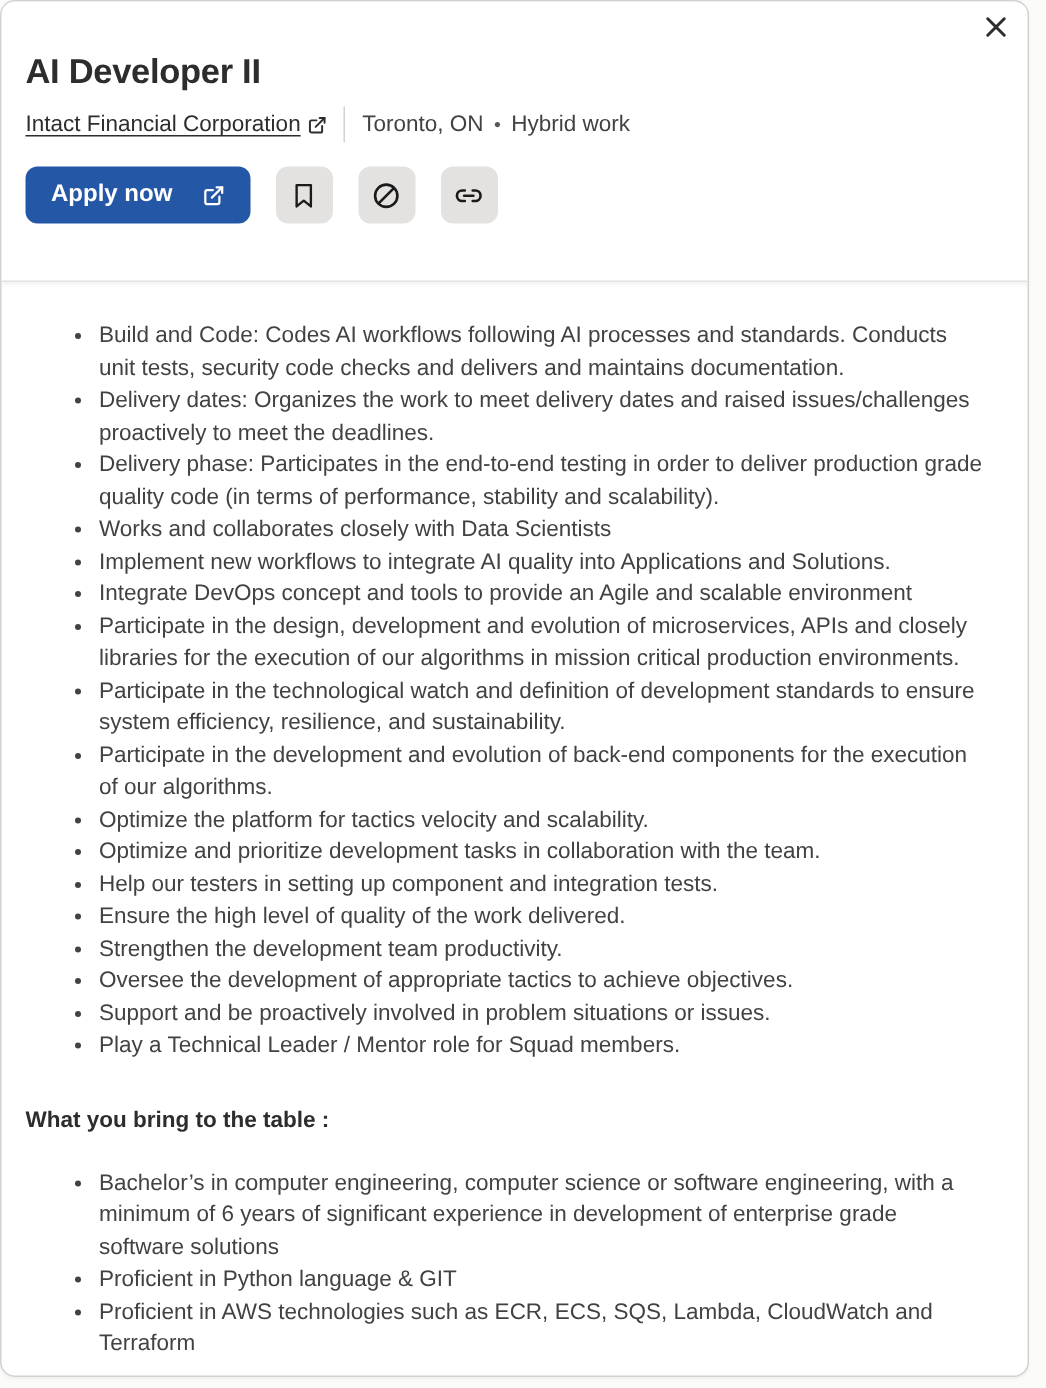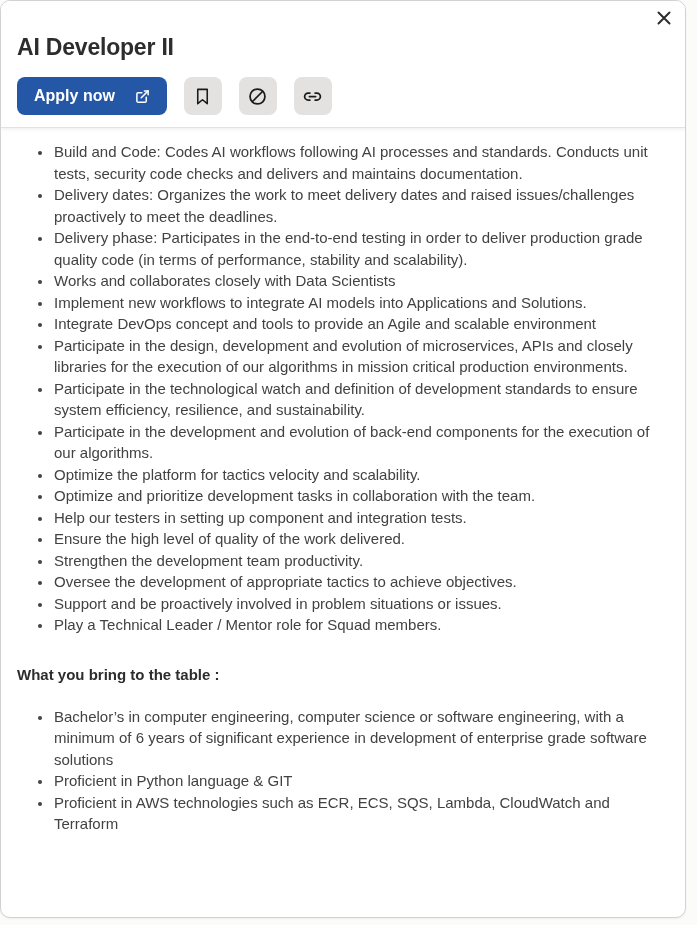--- a/index.html
+++ b/index.html
@@ -17,21 +17,21 @@
     width: 686px; height: 918px;
     background: #ffffff;
     border: 1px solid #d4d2d0;
     border-radius: 10px;
     overflow: hidden;
     box-shadow: 0 1px 2px rgba(0,0,0,0.05);
   }
   
   .job-header {
     position: relative;
-    padding: 32px 16px 12px 16px;
+    padding: 32px 16px 38px 16px;
     background: #fff;
     border-bottom: 1px solid #e4e2e0;
     box-shadow: 0 2px 3px rgba(0,0,0,0.05);
   }
   .close-btn {
     position: absolute;
     top: 2px; right: 6px;
     width: 30px; height: 30px;
     border: none; background: transparent;
     cursor: pointer;
@@ -116,21 +116,21 @@
   }
   .section + .section { margin-top: 29px; }
   .section-heading {
     margin: 0 0 21px 0;
     font-size: 15px;
     line-height: 20px;
     font-weight: 700;
     color: #2d2d2d;
   }
   ul.bullets {
-    margin: 0;
+    margin: 12px;
     padding: 0 0 0 36px;
     list-style: disc outside;
   }
   ul.bullets li {
     margin: 0;
     padding-left: 1px;
   }
   ul.bullets li::marker {
     color: #424242;
     font-size: 13px;
@@ -145,20 +145,34 @@
   <div class="job-header">
 
     <button class="close-btn" aria-label="Close">
       <svg width="14" height="14" viewBox="0 0 14 14">
         <path d="M1.5 1.5 L12.5 12.5 M12.5 1.5 L1.5 12.5" stroke="currentColor" stroke-width="2" stroke-linecap="round" fill="none"></path>
       </svg>
     </button>
 
     <h1 class="job-title">AI Developer II</h1>
 
+    <div class="company-row">
+      <a class="company-link">
+        <span>Intact Financial Corporation</span>
+        <svg width="13" height="13" viewBox="0 0 24 24" fill="none" stroke="#2d2d2d" stroke-width="2.4" stroke-linecap="round" stroke-linejoin="round">
+          <path d="M18 13v6a2 2 0 0 1-2 2H5a2 2 0 0 1-2-2V8a2 2 0 0 1 2-2h6"></path>
+          <polyline points="15 3 21 3 21 9"></polyline>
+          <line x1="10" y1="14" x2="21" y2="3"></line>
+        </svg>
+      </a>
+      <span class="vdivider"></span>
+      <span>Toronto, ON</span>
+      <span class="dot-sep">•</span>
+      <span>Hybrid work</span>
+    </div>
 
     <div class="actions-row">
       <button class="apply-btn">
         <span>Apply now</span>
         <svg width="15" height="15" viewBox="0 0 24 24" fill="none" stroke="#ffffff" stroke-width="2.4" stroke-linecap="round" stroke-linejoin="round">
           <path d="M18 13v6a2 2 0 0 1-2 2H5a2 2 0 0 1-2-2V8a2 2 0 0 1 2-2h6"></path>
           <polyline points="15 3 21 3 21 9"></polyline>
           <line x1="10" y1="14" x2="21" y2="3"></line>
         </svg>
       </button>
@@ -187,21 +201,21 @@
   </div>
 
   <div class="job-body">
 
     <section class="section">
       <ul class="bullets">
           <li>Build and Code: Codes AI workflows following AI processes and standards. Conducts unit tests, security code checks and delivers and maintains documentation.</li>
           <li>Delivery dates: Organizes the work to meet delivery dates and raised issues/challenges proactively to meet the deadlines.</li>
           <li>Delivery phase: Participates in the end-to-end testing in order to deliver production grade quality code (in terms of performance, stability and scalability).</li>
           <li>Works and collaborates closely with Data Scientists</li>
-          <li>Implement new workflows to integrate AI models into Applications and Solutions.</li>
+          <li>Implement new workflows to integrate AI quality into Applications and Solutions.</li>
           <li>Integrate DevOps concept and tools to provide an Agile and scalable environment</li>
           <li>Participate in the design, development and evolution of microservices, APIs and closely libraries for the execution of our algorithms in mission critical production environments.</li>
           <li>Participate in the technological watch and definition of development standards to ensure system efficiency, resilience, and sustainability.</li>
           <li>Participate in the development and evolution of back-end components for the execution of our algorithms.</li>
           <li>Optimize the platform for tactics velocity and scalability.</li>
           <li>Optimize and prioritize development tasks in collaboration with the team.</li>
           <li>Help our testers in setting up component and integration tests.</li>
           <li>Ensure the high level of quality of the work delivered.</li>
           <li>Strengthen the development team productivity.</li>
           <li>Oversee the development of appropriate tactics to achieve objectives.</li>

